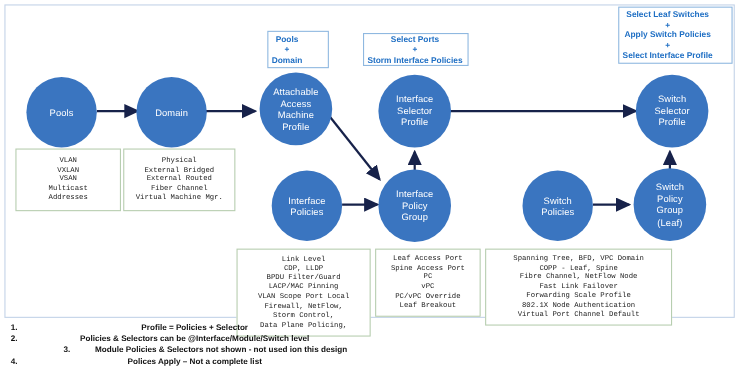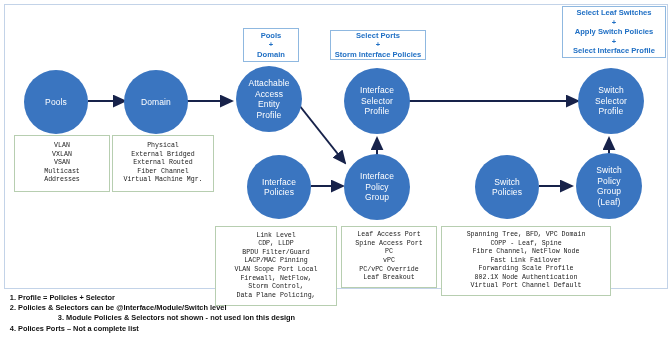--- a/index.html
+++ b/index.html
@@ -50,21 +50,20 @@
   .callout {
     position: absolute;
     border: 1px solid #8fb8e0;
     background: #ffffff;
     color: #1f6fc4;
     font-size: 7.6px;
     line-height: 9.6px;
     text-align: center;
     display: flex;
     align-items: center;
-    justify-content: center;
     box-sizing: border-box;
     font-weight: bold;
   }
   .callout span { display: block; padding: 1px 3px; }
   .policybox {
     position: absolute;
     border: 1px solid #b7ceb0;
     background: #ffffff;
     color: #1a1a1a;
     font-family: "Liberation Mono", monospace;
@@ -86,21 +85,21 @@
     font-size: 7.4px;
     line-height: 10.2px;
     font-weight: bold;
   }
   #notes .note-title { margin-bottom: 1px; }
   #notes ol {
     margin: 0;
     padding-left: 12px;
     list-style-type: decimal;
   }
-  #notes li { margin: 0; padding: 0; }
+  #notes li { margin: 0; padding: 0; text-align: center; }
 </style>
 </head>
 <body>
 
 <div id="canvas">
 
   <div id="outer-frame"></div>
 
   <svg class="wires" viewBox="0 0 672 347">
     <defs>
@@ -128,21 +127,21 @@
 
   <div class="node" style="left:24px; top:70px; width:64px; height:64px;">
     <span style="white-space: pre-line;">Pools</span>
   </div>
   <div class="node" style="left:124px; top:70px; width:64px; height:64px;">
     <span style="white-space: pre-line;">Domain</span>
   </div>
   <div class="node" style="left:236px; top:66px; width:66px; height:66px;">
     <span style="white-space: pre-line;">Attachable
 Access
-Entity
+Machine
 Profile</span>
   </div>
   <div class="node" style="left:344px; top:68px; width:66px; height:66px;">
     <span style="white-space: pre-line;">Interface
 Selector
 Profile</span>
   </div>
   <div class="node" style="left:578px; top:68px; width:66px; height:66px;">
     <span style="white-space: pre-line;">Switch
 Selector
@@ -226,17 +225,17 @@
 Forwarding Scale Profile
 802.1X Node Authentication
 Virtual Port Channel Default</span>
   </div>
 
   <div id="notes">
     <ol>
       <li style="white-space: pre-line;">Profile = Policies + Selector</li>
       <li style="white-space: pre-line;">Policies &amp; Selectors can be @Interface/Module/Switch level</li>
       <li style="white-space: pre-line; margin-left: 48px;">Module Policies &amp; Selectors not shown - not used ion this design</li>
-      <li style="white-space: pre-line;">Polices Ports – Not a complete list</li>
+      <li style="white-space: pre-line;">Polices Apply – Not a complete list</li>
     </ol>
   </div>
 
 </div>
 
 </body></html>

